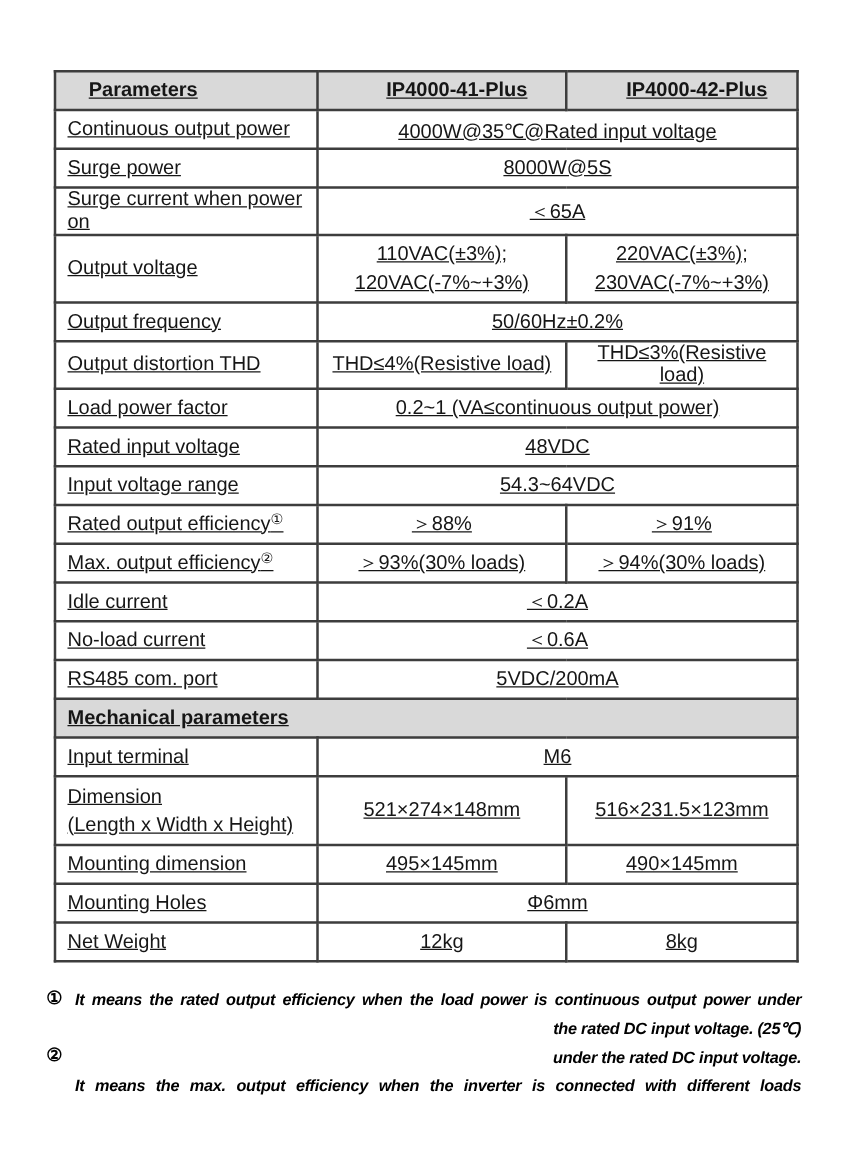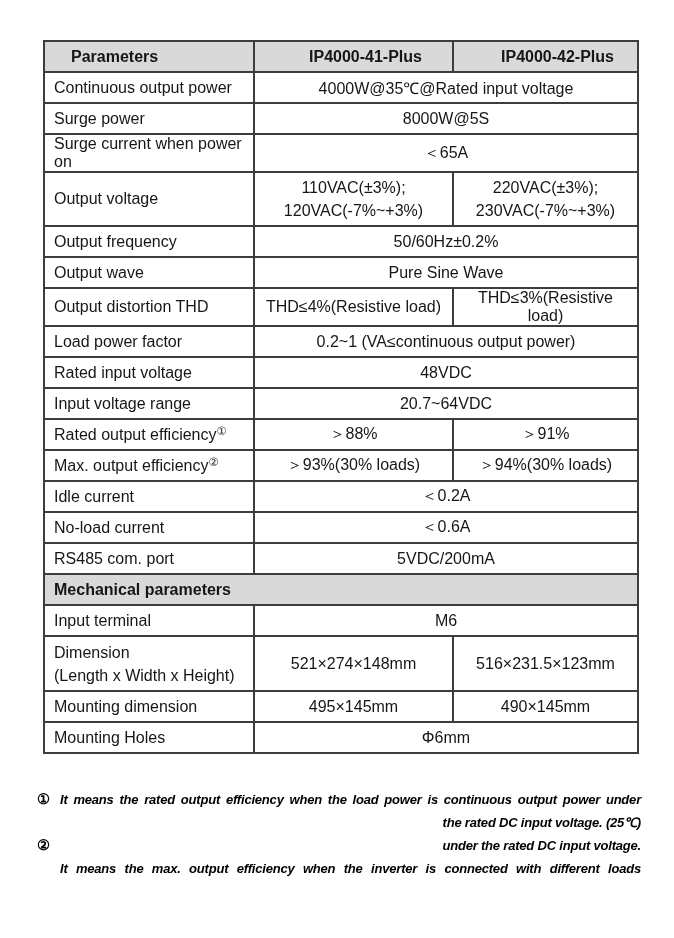--- a/index.html
+++ b/index.html
@@ -10,24 +10,25 @@
     position: relative;
     font-family: "Liberation Sans", sans-serif;
     color: #161616;
     overflow: hidden;
   }
   .page { position: absolute; inset: 0; background: #ffffff; }
 
   table.spec {
     position: absolute;
     left: 43px;
-    top: 40px;
+    top: 56px;
     width: 594px;
     border-collapse: collapse;
     table-layout: fixed;
+    text-decoration: underline;
   }
   col.c1 { width: 210px; }
   col.c2 { width: 199px; }
   col.c3 { width: 185px; }
 
   .spec th, .spec td {
     border: 2px solid #3d3d3d;
     font-size: 16px;
     vertical-align: middle;
     height: 31px;
@@ -132,44 +133,40 @@
 120VAC(-7%~+3%)</td>
       <td class="value multiline">220VAC(±3%);
 230VAC(-7%~+3%)</td>
     </tr>
 
     <tr>
       <td class="label">Output frequency</td>
       <td class="value" colspan="2">50/60Hz±0.2%</td>
     </tr>
 
-    <tr>
-      <td class="label">Output wave</td>
-      <td class="value" colspan="2">Pure Sine Wave</td>
-    </tr>
 
     <tr>
       <td class="label">Output distortion THD</td>
       <td class="value">THD≤4%(Resistive load)</td>
       <td class="value">THD≤3%(Resistive load)</td>
     </tr>
 
     <tr>
       <td class="label">Load power factor</td>
       <td class="value" colspan="2">0.2~1 (VA≤continuous output power)</td>
     </tr>
 
     <tr>
       <td class="label">Rated input voltage</td>
       <td class="value" colspan="2">48VDC</td>
     </tr>
 
     <tr>
       <td class="label">Input voltage range</td>
-      <td class="value" colspan="2">20.7~64VDC</td>
+      <td class="value" colspan="2">54.3~64VDC</td>
     </tr>
 
     <tr>
       <td class="label"><span>Rated output efficiency</span><sup class="fn-sup">①</sup></td>
       <td class="value">＞88%</td>
       <td class="value">＞91%</td>
     </tr>
 
     <tr>
       <td class="label"><span>Max. output efficiency</span><sup class="fn-sup">②</sup></td>
@@ -212,20 +209,25 @@
       <td class="label">Mounting dimension</td>
       <td class="value">495×145mm</td>
       <td class="value">490×145mm</td>
     </tr>
 
     <tr>
       <td class="label">Mounting Holes</td>
       <td class="value" colspan="2">Φ6mm</td>
     </tr>
 
+    <tr>
+      <td class="label">Net Weight</td>
+      <td class="value">12kg</td>
+      <td class="value">8kg</td>
+    </tr>
   </tbody>
     </table>
 
   <div class="footnotes">
     <div class="footnote">
       <div class="fn-marker">①</div>
       <div class="fn-text">
         <div class="fn-line full">It means the rated output efficiency when the load power is continuous output power under</div>
         <div class="fn-line last">the rated DC input voltage. (25℃)</div>
       </div>

